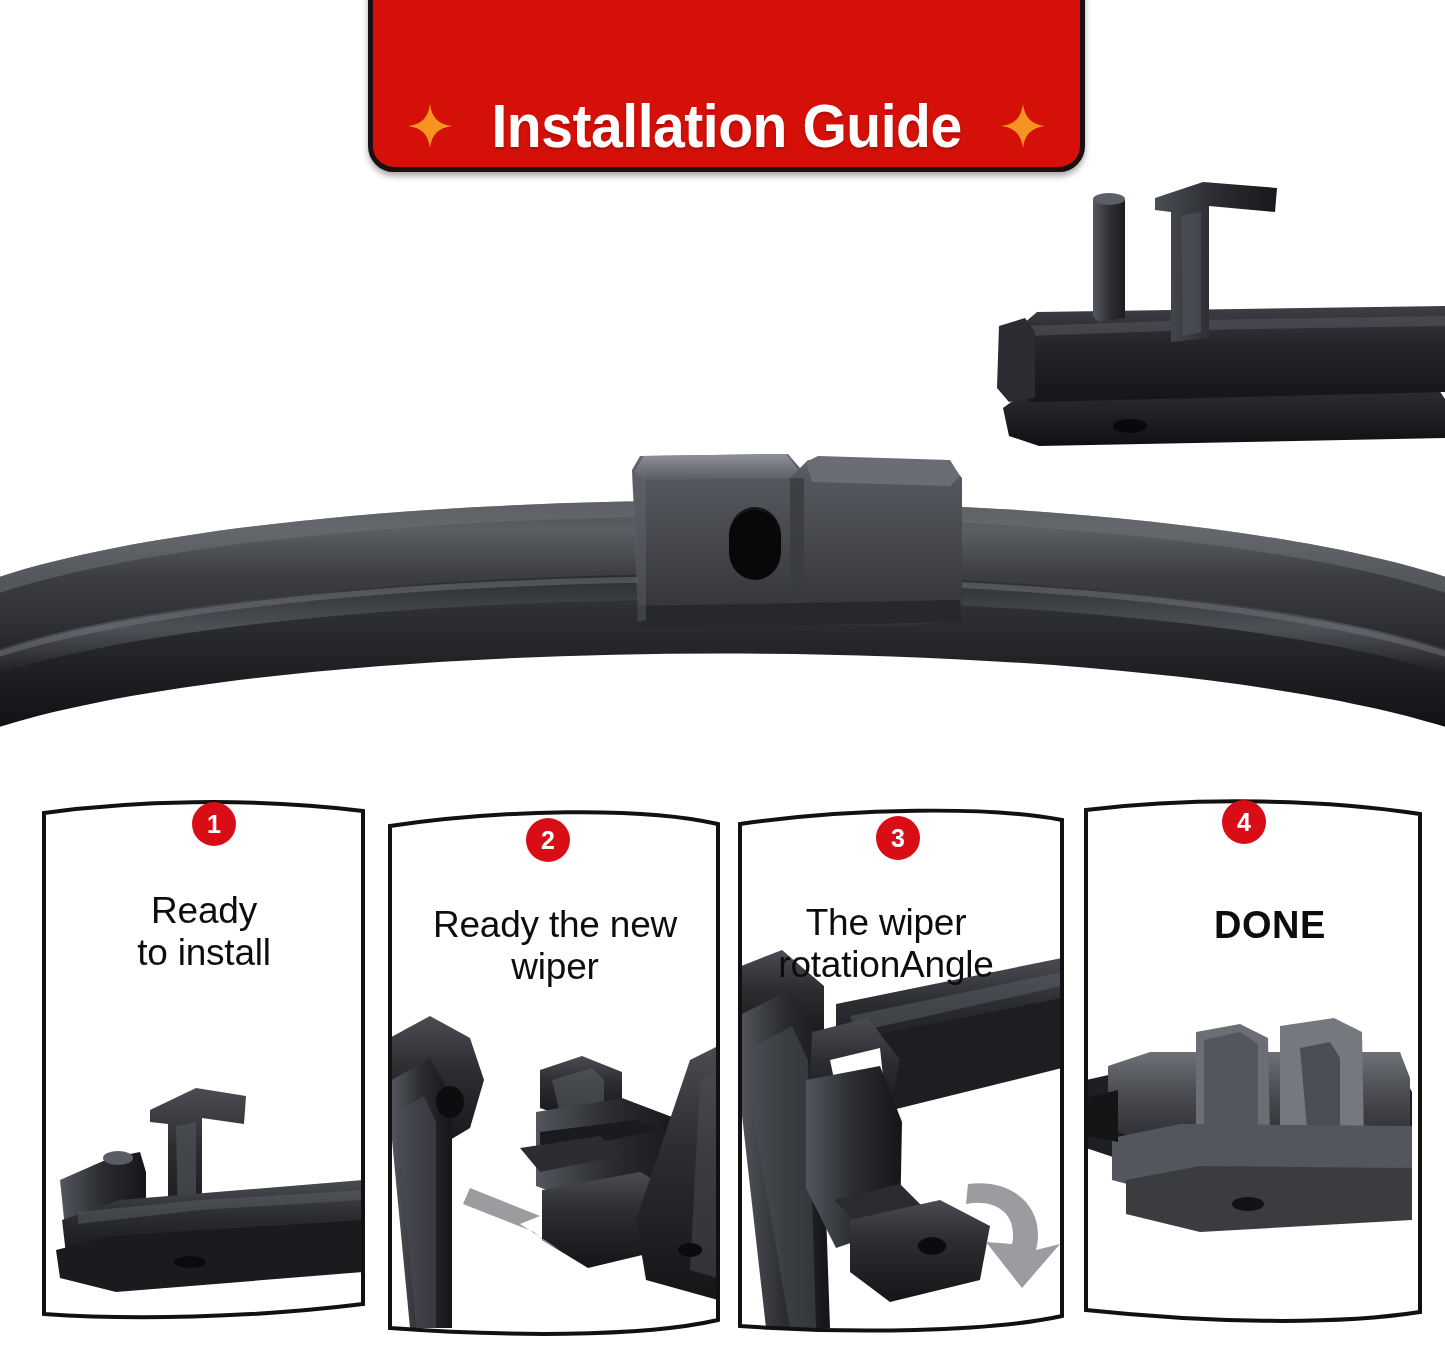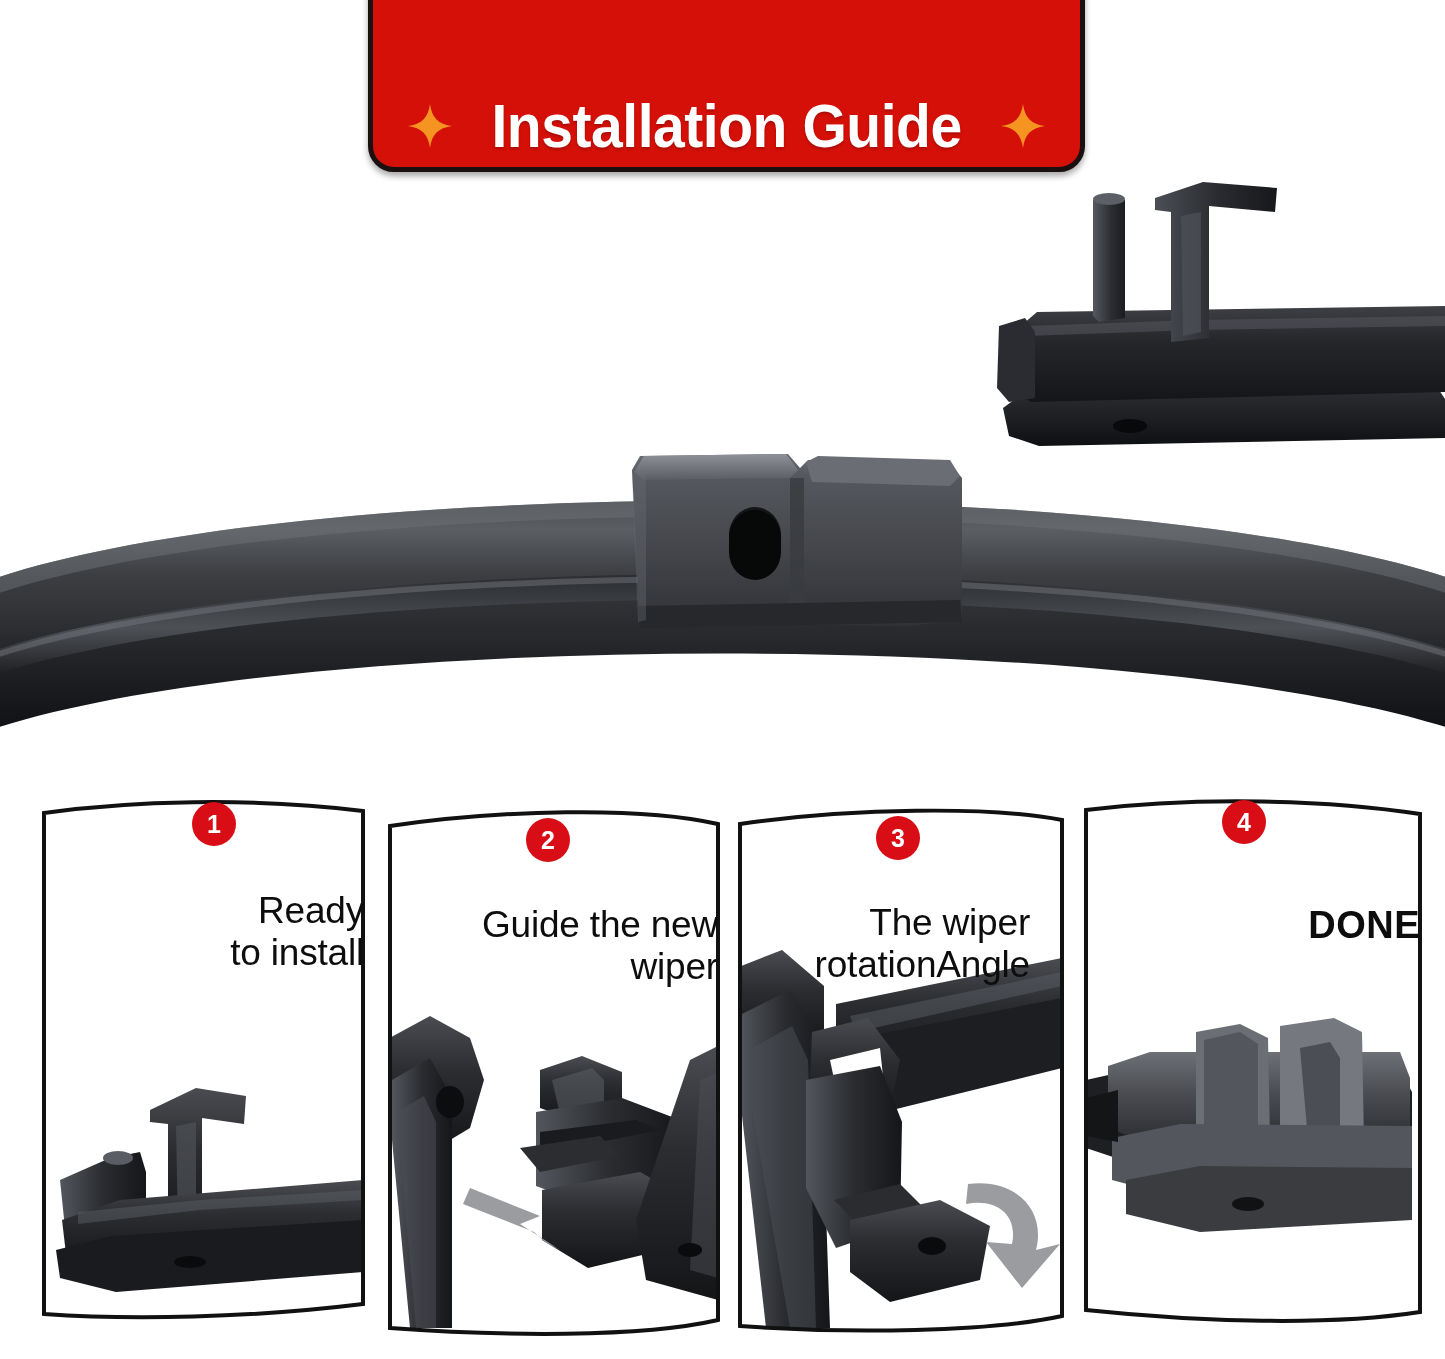--- a/index.html
+++ b/index.html
@@ -45,28 +45,28 @@
 
   
   .bladewrap{position:absolute;left:0;top:430px;width:1445px;height:330px;}
 
   
   .steps{position:absolute;left:0px;top:780px;width:1445px;height:579px;}
   .stepsvg{position:absolute;left:0;top:0;}
 
   .step-label{
     position:absolute;
-    text-align:right;
+    text-align:center;
     color:#0d0d0d;
     font-size:37px;
     line-height:1.14;
     white-space:pre-line;
     letter-spacing:-0.2px;
   }
-  .step-label.bold{font-weight:bold;font-size:38px;letter-spacing:0.5px;}
+  .step-label.bold{font-weight:bold;font-size:38px;letter-spacing:0.5px;padding-left:16px;}
 
   .badge{
     position:absolute;
     width:44px;height:44px;
     border-radius:50%;
     background:#d80d15;
     color:#fff;
     font-size:25px;font-weight:bold;
     display:flex;align-items:center;justify-content:center;
     line-height:1;
@@ -298,20 +298,20 @@
       <path d="M1086 30 C 1200 16, 1330 20, 1420 34 L1420 532 C 1330 546, 1200 542, 1086 530 Z" fill="none" stroke="#111111" stroke-width="4"></path>
     </svg>
 
     <div class="badge" style="left:192px;top:22px;">1</div>
     <div class="badge" style="left:526px;top:38px;">2</div>
     <div class="badge" style="left:876px;top:36px;">3</div>
     <div class="badge" style="left:1222px;top:20px;">4</div>
 
     <div class="step-label" style="left:44px;top:110px;width:320px;">Ready
 to install</div>
-    <div class="step-label" style="left:392px;top:124px;width:326px;">Guide the new
+    <div class="step-label" style="left:392px;top:124px;width:326px;">Ready the new
 wiper</div>
     <div class="step-label" style="left:742px;top:122px;width:288px;">The wiper
 rotationAngle</div>
     <div class="step-label bold" style="left:1088px;top:124px;width:332px;">DONE</div>
   </div>
 
 </div>
 
 </body></html>

